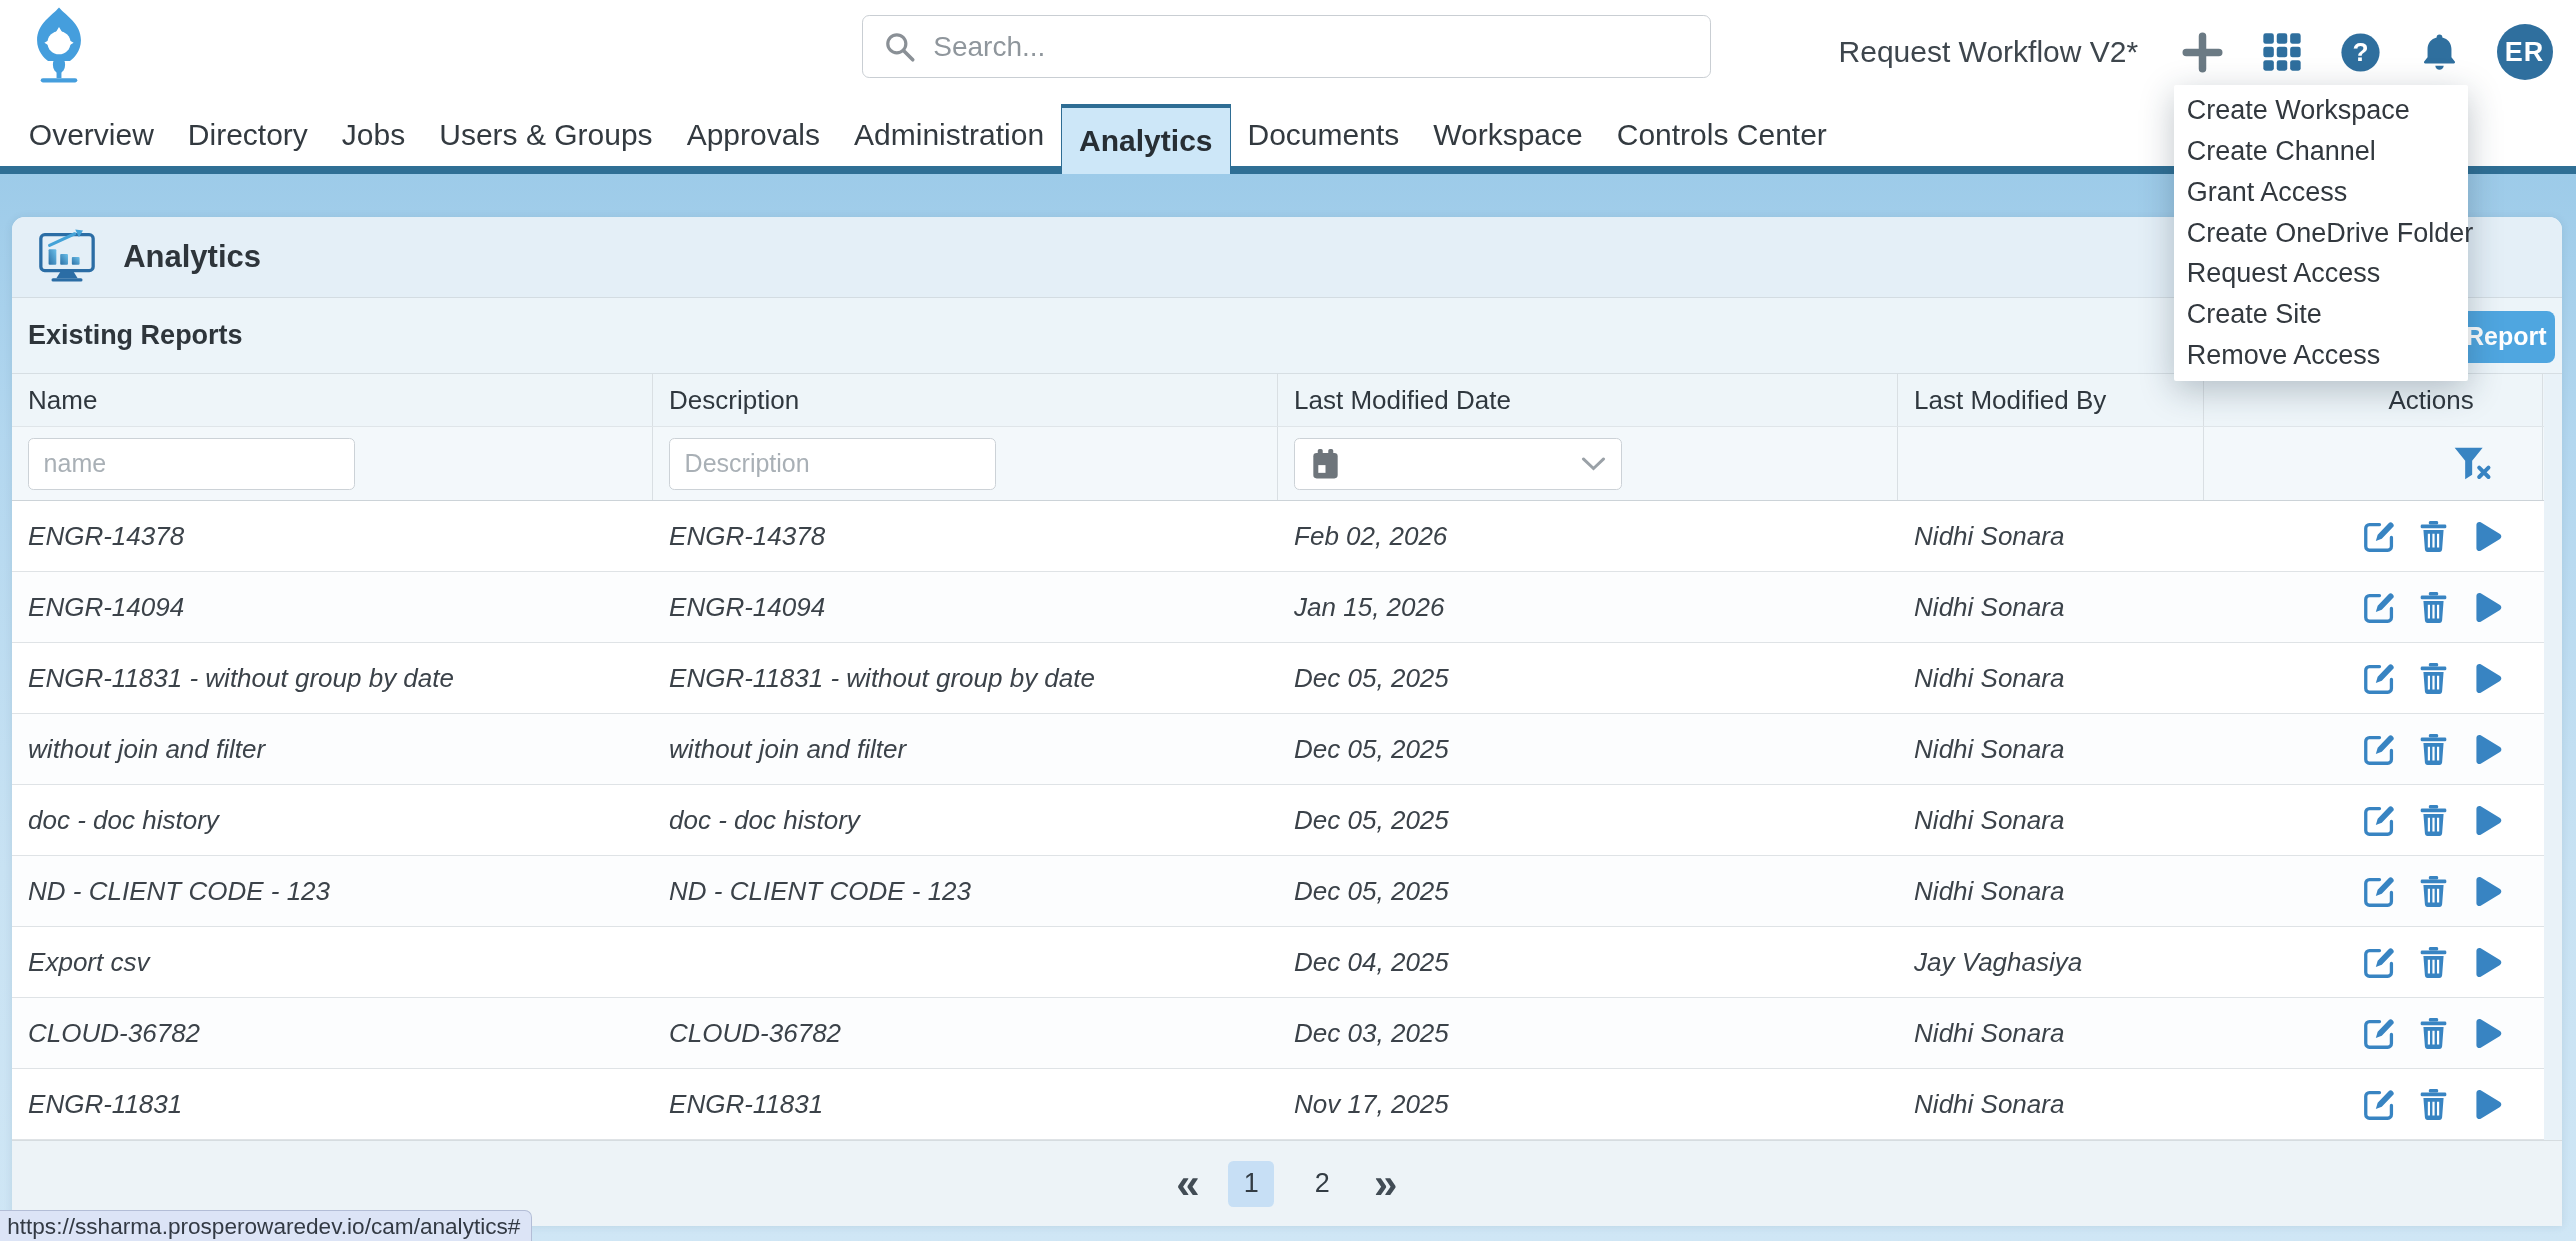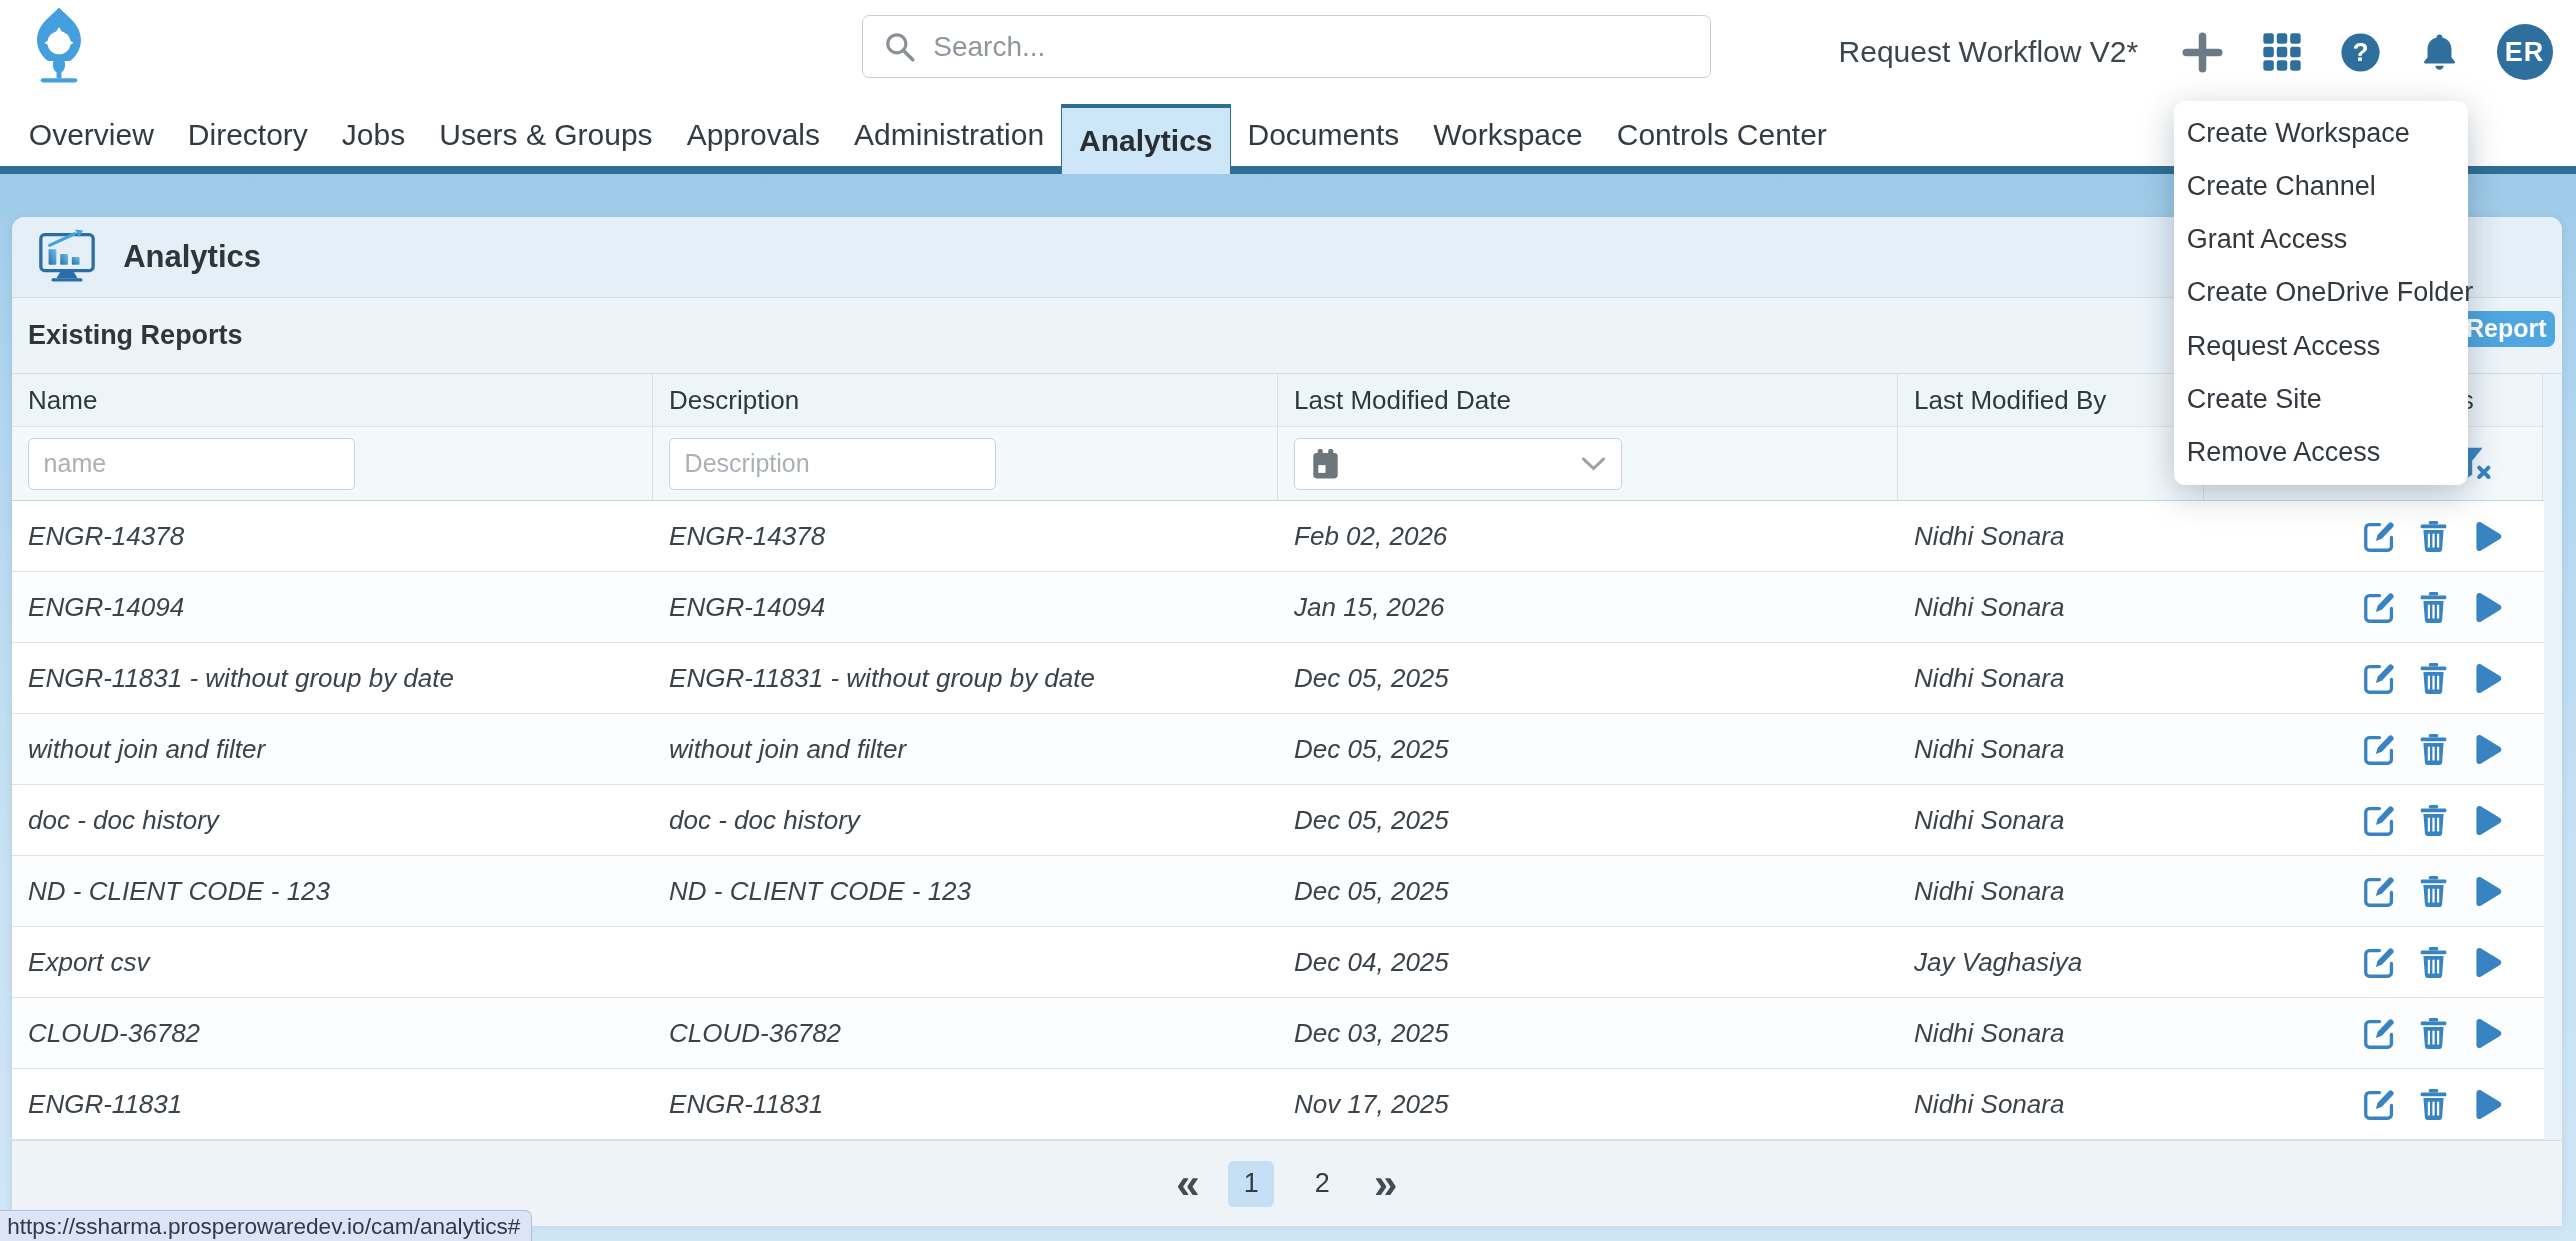--- a/index.html
+++ b/index.html
@@ -37,21 +37,21 @@
 
   
   .panel { position:absolute; left:11.8px; top:217px; width:2550px; height:1007px; background:#e9f2f8;
     border-radius:12.7px 12.7px 0 0; box-shadow:0 1.8px 9px rgba(40,70,100,.12); }
   .panel-head { height:81px; background:#e4eff7; border-radius:12.7px 12.7px 0 0; border-bottom:0.9px solid #d3dce2;
     display:flex; align-items:center; padding-left:24.4px; }
   .panel-head h1 { font-size:31px; font-weight:600; color:#2e353b; margin-left:25px; }
   .section-row { height:76px; background:#ecf4f9; border-bottom:0.9px solid #d6dee3; display:flex; align-items:center;
     padding-left:16.3px; position:relative; }
   .section-row h2 { font-size:27px; font-weight:600; color:#2e353b; }
-  .report-btn { position:absolute; left:2446px; top:12.7px; width:97px; height:36px; background:#4fa6e0;
+  .report-btn { position:absolute; left:2446px; top:12.7px; width:97px; height:52px; background:#4fa6e0;
     border:none; border-radius:8.1px; color:#fff; font-size:25px; font-weight:600;
     font-family:"Liberation Sans",sans-serif; cursor:pointer; }
 
   
   .grid-table { width:2532px; }
   .thead, .tfilters, .trow { display:grid; grid-template-columns:641px 625px 620px 306px 339px; }
   .thead { height:52px; background:#eef5f9; }
   .thead .th { display:flex; align-items:center; padding-left:16.3px; font-size:26px; font-weight:500; color:#2f373e;
     border-right:0.9px solid #d9dfe3; }
   .thead .th.actions-h { justify-content:flex-end; padding-right:68px; }
@@ -71,23 +71,23 @@
 
   
   .pagination { width:2550px; height:86px; background:#edf3f7; border-top:0.9px solid #d6dce0;
     display:flex; align-items:center; justify-content:center; gap:25px; }
   .pg-arrow { font-size:42px; font-weight:600; color:#424c55; cursor:pointer; line-height:1; padding:0 3.6px; }
   .pg-num { min-width:46px; height:46px; display:flex; align-items:center; justify-content:center;
     font-size:27px; color:#333c44; border-radius:5.4px; cursor:pointer; }
   .pg-num.active { background:#c7dff5; }
 
   
-  .dropdown { position:absolute; left:2174px; top:85px; width:294px; height:384px; background:#fff;
-    border-radius:11px; box-shadow:0 9px 34px rgba(25,45,65,.28); z-index:50; display:flex; flex-direction:column;
-    padding:5.4px 0;margin-top:16px; }
+  .dropdown { position:absolute; left:2174px; top:85px; width:294px; height:296px; background:#fff;
+    border-radius:2px; box-shadow:0 9px 34px rgba(25,45,65,.28); z-index:50; display:flex; flex-direction:column;
+    padding:5.4px 0; }
   .menu-item { flex:1; display:flex; align-items:center; padding-left:12.7px; font-size:27px; color:#32383e;
     cursor:pointer; white-space:nowrap; }
 
   
   .url-tooltip { position:absolute; left:0; top:1210px; height:32px; background:#dce4f6; border:0.9px solid #b3bdd6;
     border-left:none; border-bottom:none; border-radius:0 7.2px 0 0; display:flex; align-items:center;
     padding:0 11px 0 7.2px; font-size:22.6px; color:#333a44; z-index:60; }
 </style>
 </head>
 <body>

